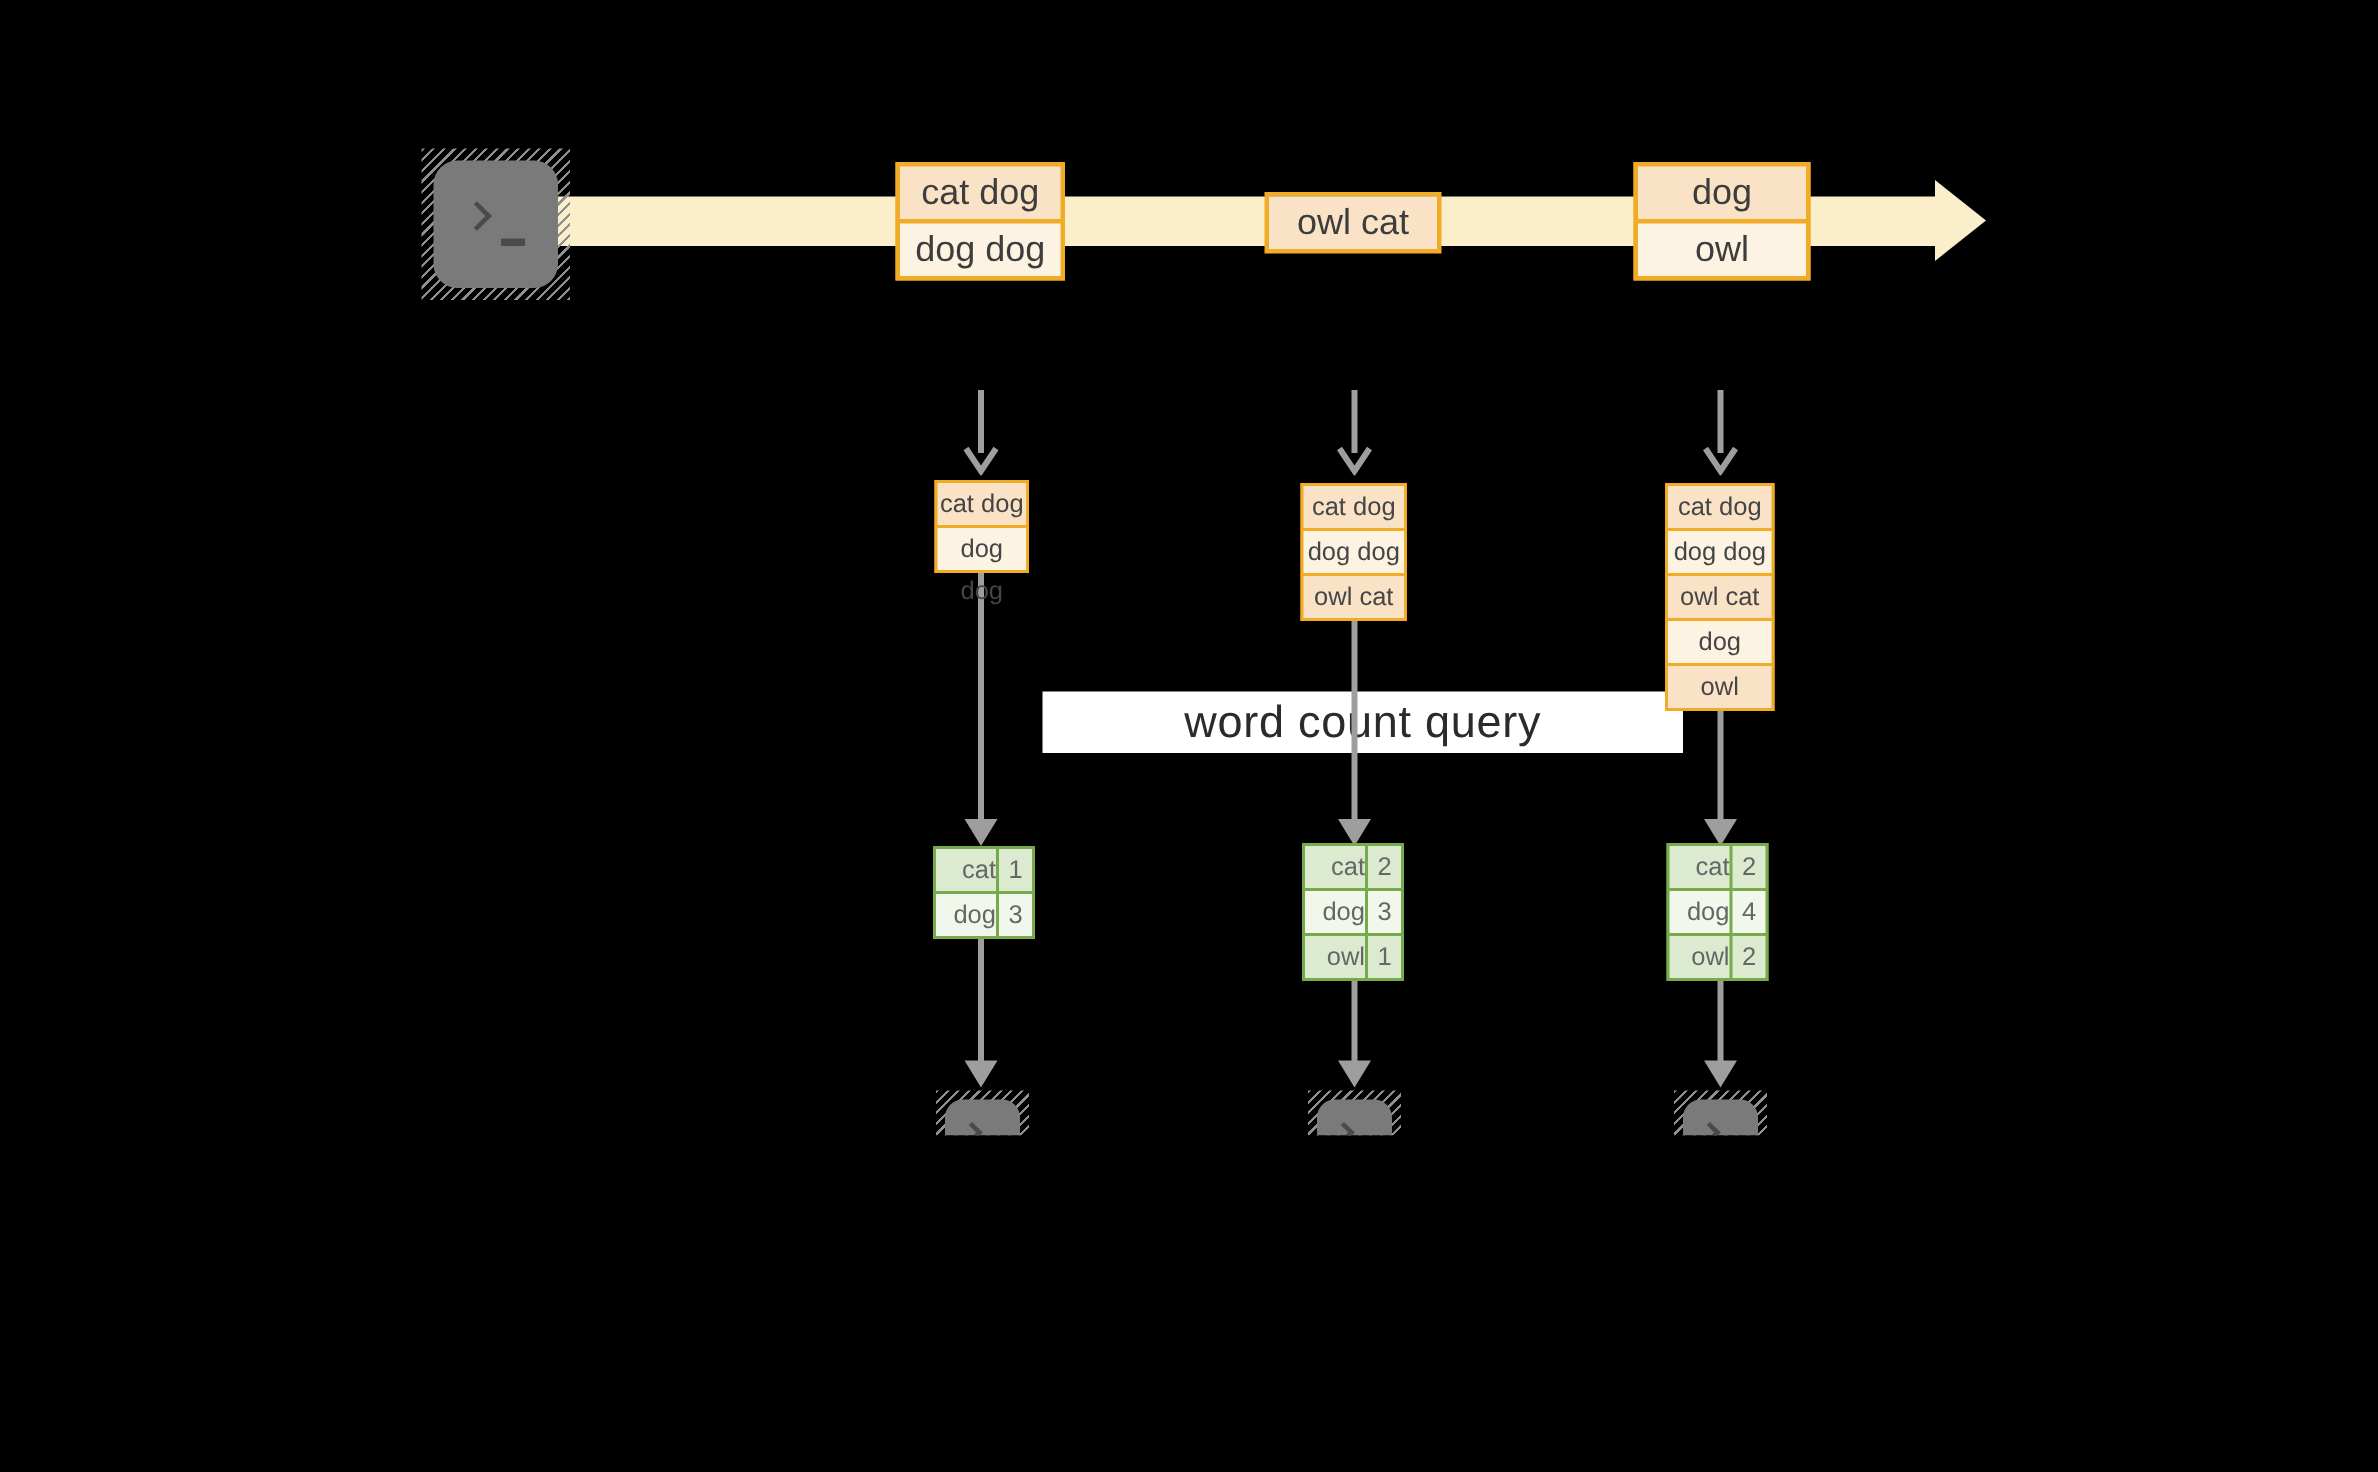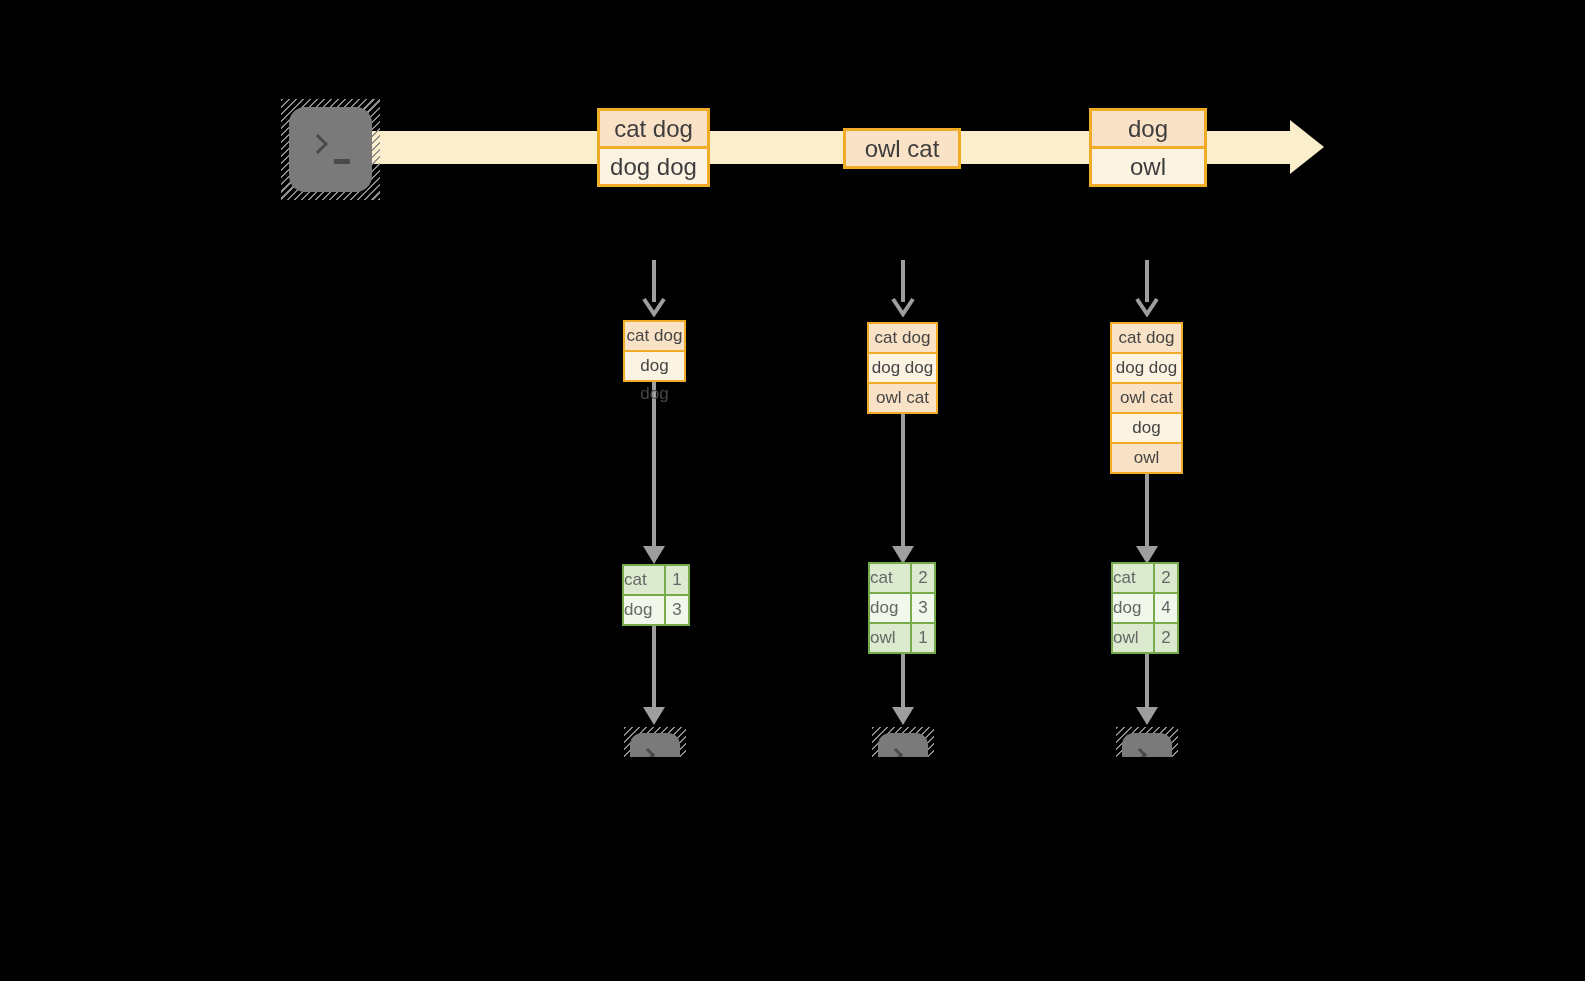--- a/index.html
+++ b/index.html
@@ -62,21 +62,21 @@
          background:#ffffff;color:#2b2b2b;font-size:30px;line-height:41px;
          text-align:center;letter-spacing:.5px;}
 
   
   .counts{position:absolute;z-index:3;box-sizing:border-box;width:68px;
           border:2px solid #76aa4b;background:#76aa4b;}
   .counts .row{display:flex;height:28px;line-height:28px;font-size:17px;color:#666;}
   .counts .row + .row{margin-top:2px;}
   .counts .row:nth-child(odd) .wc,.counts .row:nth-child(odd) .nc{background:#dcead0;}
   .counts .row:nth-child(even) .wc,.counts .row:nth-child(even) .nc{background:#f2f7ec;}
-  .counts .wc{width:40px;text-align:left;}
+  .counts .wc{width:40px;text-align:right;}
   .counts .nc{width:22px;text-align:center;margin-left:2px;}
 </style>
 </head>
 <body>
 
 <div class="canvas">
 
   <div class="stream-band"></div>
   <div class="stream-head"></div>
 
@@ -105,20 +105,21 @@
     </svg>
   <div class="dash-stem" style="left:901px;"></div>
   <svg class="dash-head" style="left:891px;" width="24" height="20">
       <path d="M2 2 L12 17 L22 2" fill="none" stroke="#9e9e9e" stroke-width="4"></path>
     </svg>
   <div class="dash-stem" style="left:1145px;"></div>
   <svg class="dash-head" style="left:1135px;" width="24" height="20">
       <path d="M2 2 L12 17 L22 2" fill="none" stroke="#9e9e9e" stroke-width="4"></path>
     </svg>
 
+  <div class="query">word count query</div>
 
   <div class="stack" style="left:623px;top:320px;width:63px;">
     <div class="cell">cat dog</div>
     <div class="cell">dog dog</div>
   </div>
   <div class="stack" style="left:867px;top:322px;width:71px;">
     <div class="cell">cat dog</div>
     <div class="cell">dog dog</div>
     <div class="cell">owl cat</div>
   </div>

